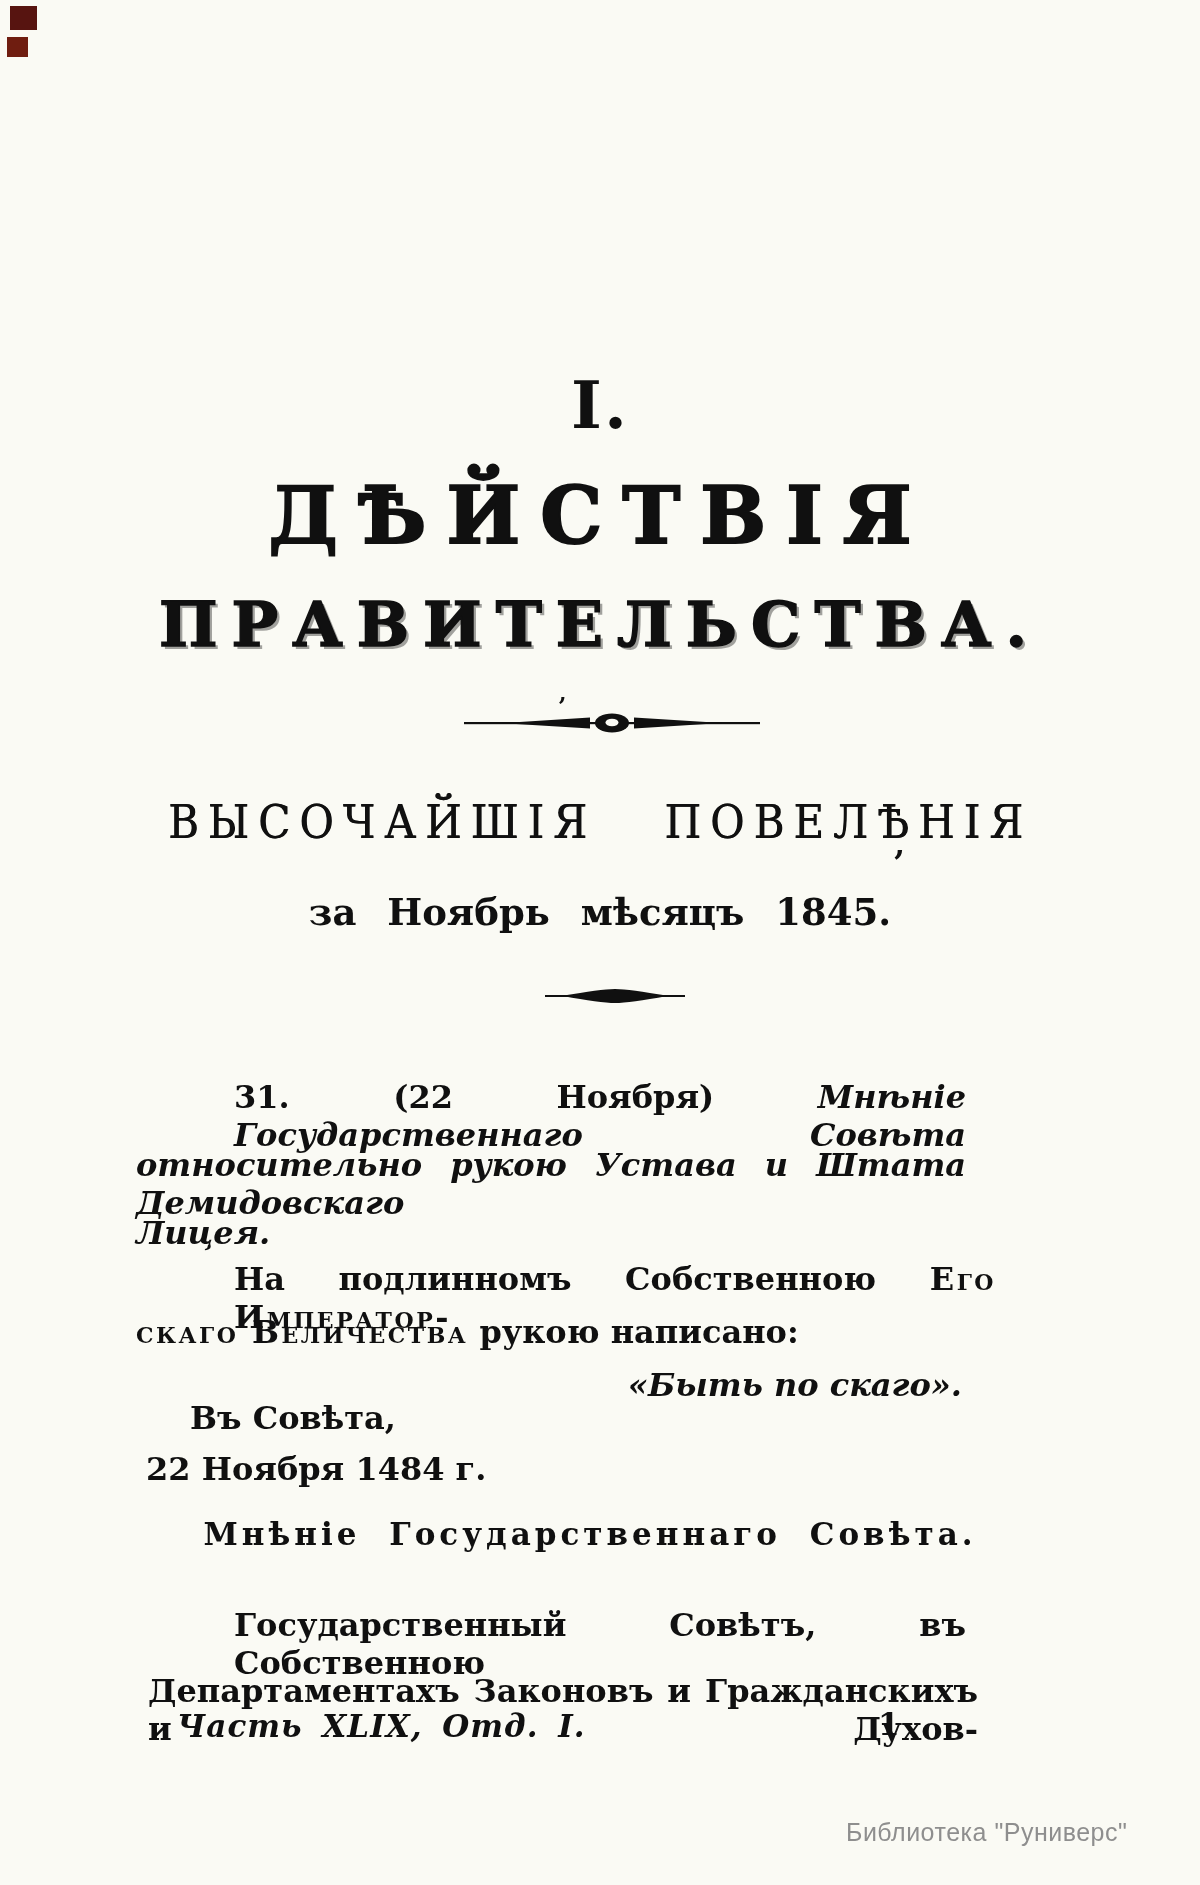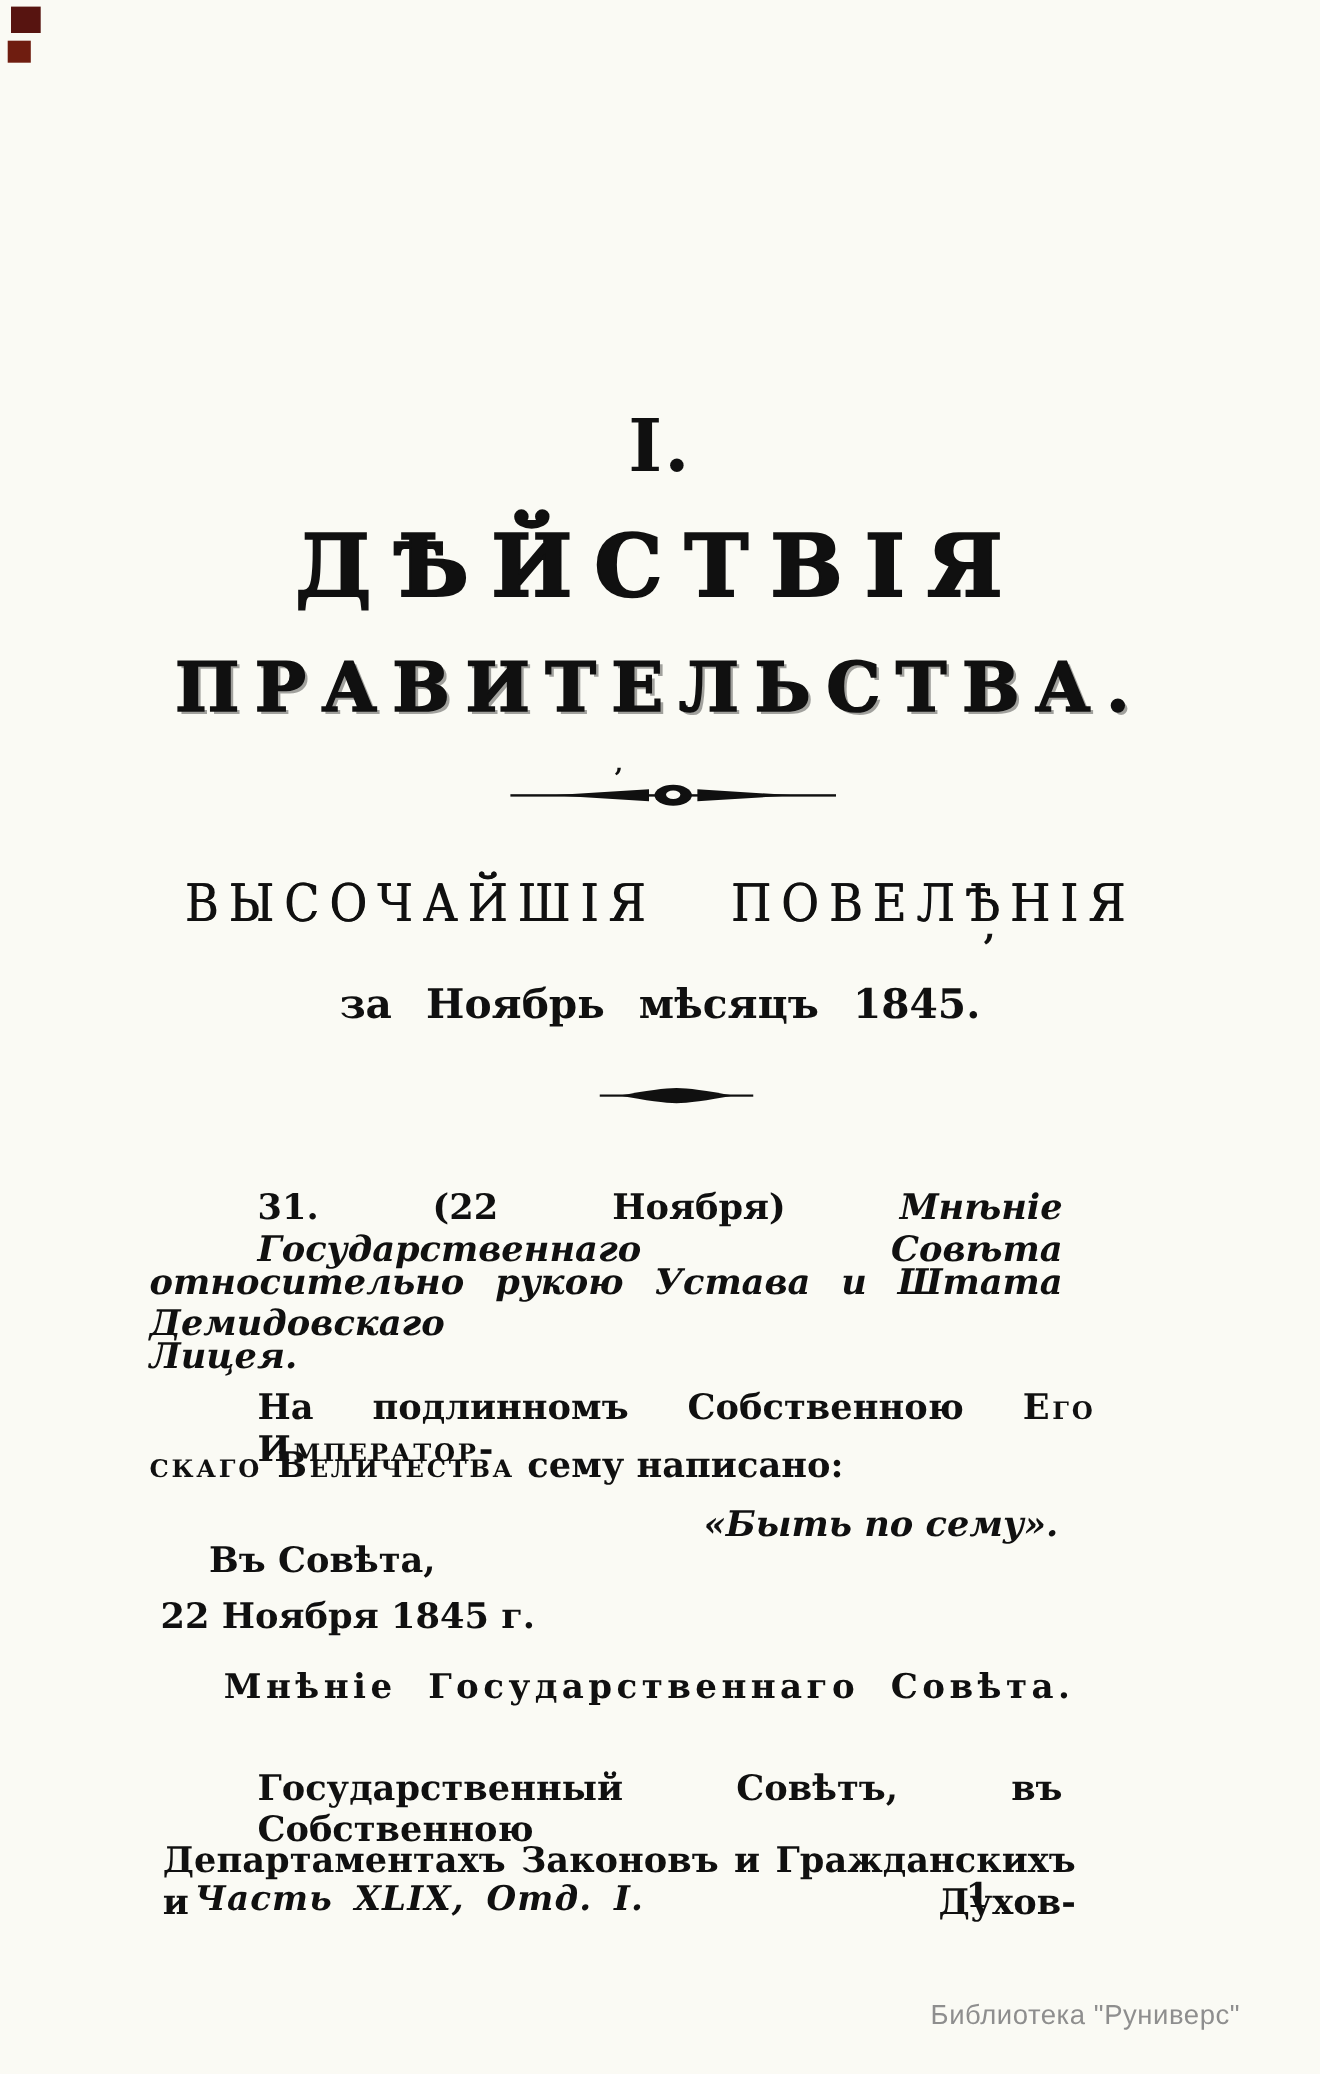--- a/index.html
+++ b/index.html
@@ -109,27 +109,27 @@
 </div>
 <div class="bline jline it" style="top:1146px;">относительно рукою Устава и Штата Демидовскаго</div>
 <div class="bline it" style="top:1214px;">Лицея.</div>
 
 <div class="bline jline indent" style="top:1260px; width:860px;">
   <span>На подлинномъ Собственною</span>
   <span class="sc">Его Император-</span>
 </div>
 <div class="bline" style="top:1313px;">
   <span class="sc">скаго Величества</span>
-  <span>сему написано:</span>
+  <span>рукою написано:</span>
 </div>
 
-<div class="bline it resolution" style="top:1366px;">«Быть по сему».</div>
+<div class="bline it resolution" style="top:1366px;">«Быть по скаго».</div>
 
 <div class="bline" style="top:1399px; left:190px; width:500px;">Въ Совѣта,</div>
-<div class="bline" style="top:1450px; left:146px; width:500px;">22 Ноября 1845 г.</div>
+<div class="bline" style="top:1450px; left:146px; width:500px;">22 Ноября 1484 г.</div>
 
 <div class="bline opinion-heading" style="top:1516px;">Мнѣніе Государственнаго Совѣта.</div>
 
 <div class="bline jline indent" style="top:1606px;">Государственный Совѣтъ, въ Собственною</div>
 <div class="bline jline" style="top:1672px;margin-left:12px;">Департаментахъ Законовъ и Гражданскихъ и Духов-</div>
 
 <div class="bline footer-volume" style="top:1708px;">Часть XLIX, Отд. I.</div>
 <div class="bline footer-page" style="top:1706px;">1</div>
 
 <div class="watermark">Библиотека "Руниверс"</div>

